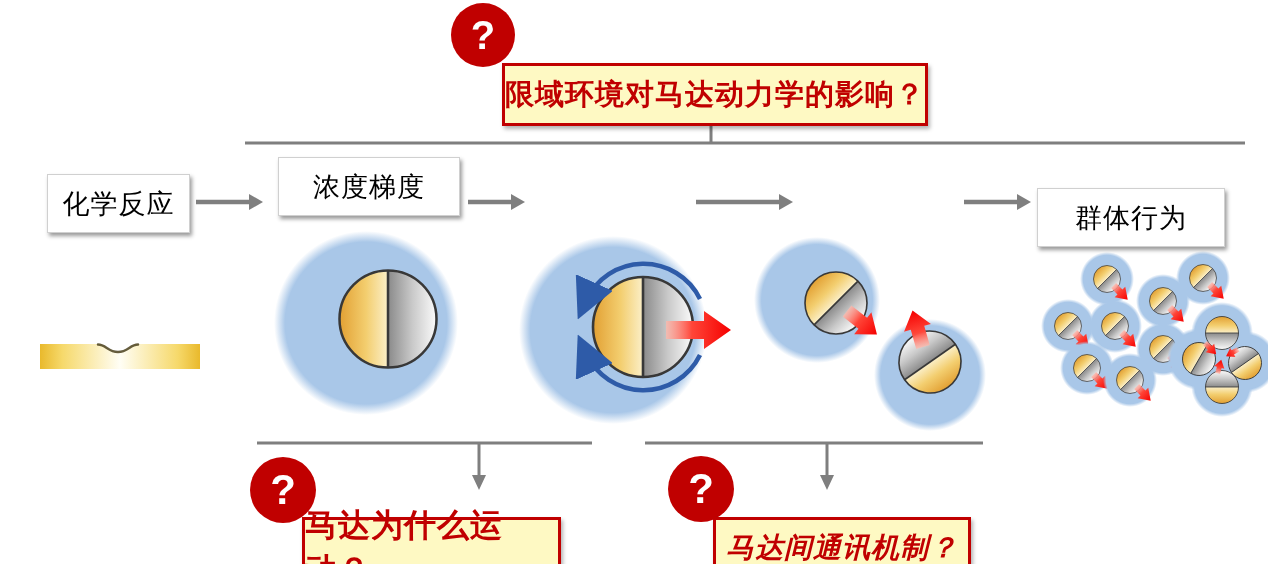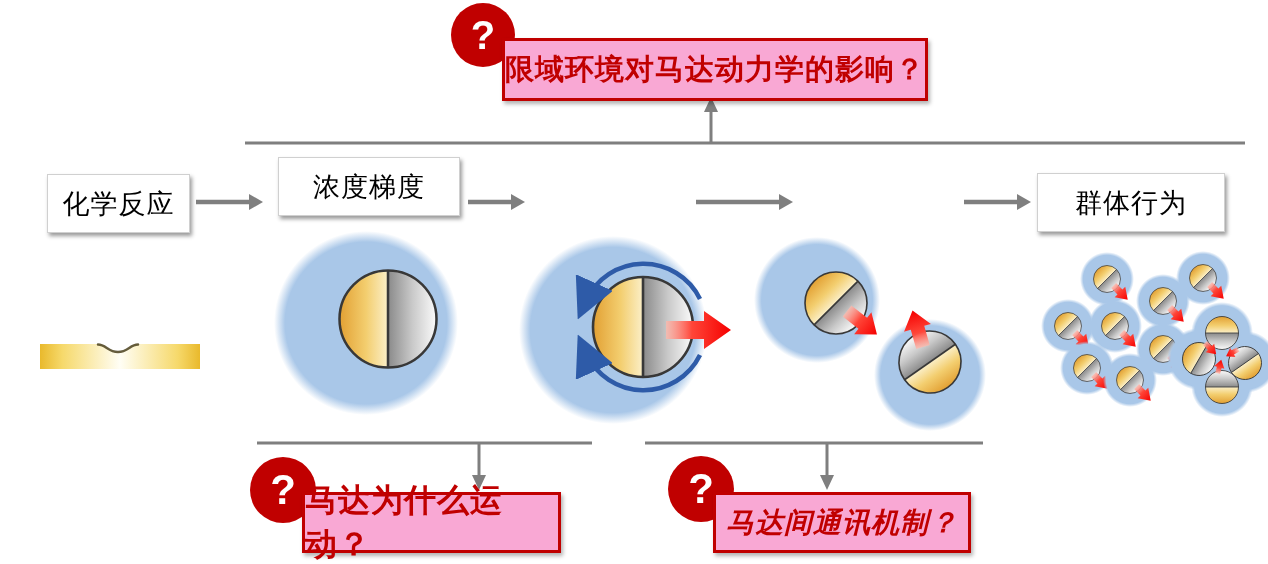--- a/index.html
+++ b/index.html
@@ -13,36 +13,36 @@
     box-shadow:2px 3px 4px rgba(0,0,0,0.40);
     display:flex;align-items:center;justify-content:center;
     font-size:27px;font-weight:500;color:#000;letter-spacing:1px;z-index:3;
   }
   .q-badge{
     position:absolute;border-radius:50%;background:#C00000;color:#ffffff;
     display:flex;align-items:center;justify-content:center;
     font-weight:700;z-index:1;
   }
   .q-box{
-    position:absolute;background:#f9a8d4;border:3px solid #C00000;color:#C00000;
+    position:absolute;background:#fef9c3;border:3px solid #C00000;color:#C00000;
     box-shadow:2px 3px 4px rgba(0,0,0,0.30);
     display:flex;align-items:center;justify-content:center;
-    font-weight:700;letter-spacing:1px;z-index:2;
+    font-weight:700;letter-spacing:1px;z-index:2;margin-top:25px;
   }
   #q-top-badge{left:451px;top:3px;width:64px;height:64px;font-size:40px;}
   #q-top-box{left:502px;top:38px;width:420px;height:57px;font-size:29px;}
   #q-bl-badge{left:250px;top:457px;width:66px;height:66px;font-size:42px;}
   #q-bl-box{left:302px;top:492px;width:253px;height:55px;font-size:32px;}
   #q-br-badge{left:668px;top:456px;width:66px;height:66px;font-size:42px;}
   #q-br-box{left:713px;top:492px;width:252px;height:55px;font-size:28px;font-style:italic;}
   #box-1{left:47px;top:174px;width:141px;height:57px;}
   #box-2{left:278px;top:157px;width:180px;height:57px;}
   #box-3{left:532px;top:175px;width:158px;height:55px;}
   #box-4{left:797px;top:175px;width:160px;height:56px;}
-  #box-5{left:1037px;top:173px;width:186px;height:57px;}
+  #box-5{left:1037px;top:188px;width:186px;height:57px;}
 </style>
 </head>
 <body>
 
 <div id="canvas">
 
   <svg id="gfx" viewBox="0 0 1268 564" xmlns="http://www.w3.org/2000/svg" xmlns:xlink="http://www.w3.org/1999/xlink">
     <defs>
       <linearGradient id="gGold" x1="0" y1="0" x2="1" y2="0">
         <stop offset="0%" stop-color="#E2A033"></stop>

